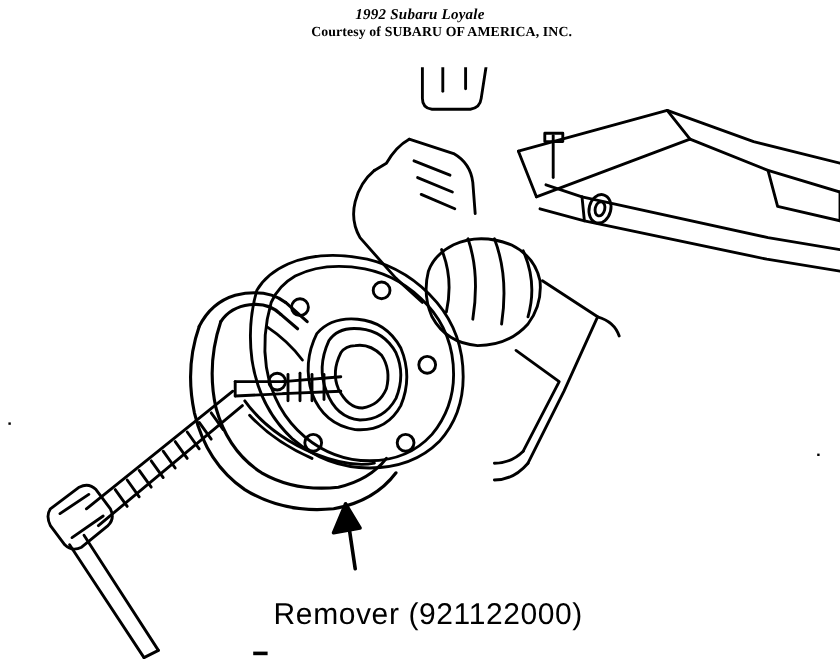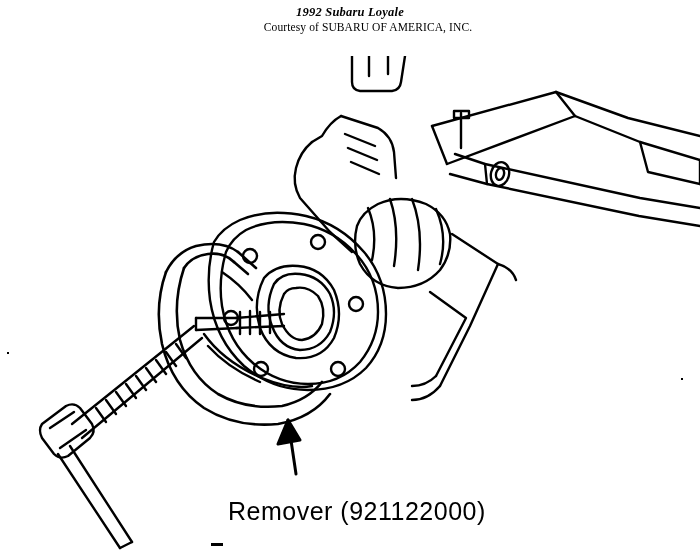--- a/index.html
+++ b/index.html
@@ -36,21 +36,21 @@
     font-size: 12.5px;
     letter-spacing: 0.2px;
     font-family: Liberation Serif, serif;
   }
   .header .l2 {
     font-weight: bold;
     font-size: 12.5px;
     letter-spacing: 0.1px;
   }
   .header .l3 {
-    font-weight: normal;
+    font-weight: bold;
     font-size: 11.5px;
     letter-spacing: 0.1px;
     margin-left: 36px;
   }
   .figure-area {
     position: absolute;
     top: 56px;
     left: 0;
     width: 644px;
     height: 495px;

